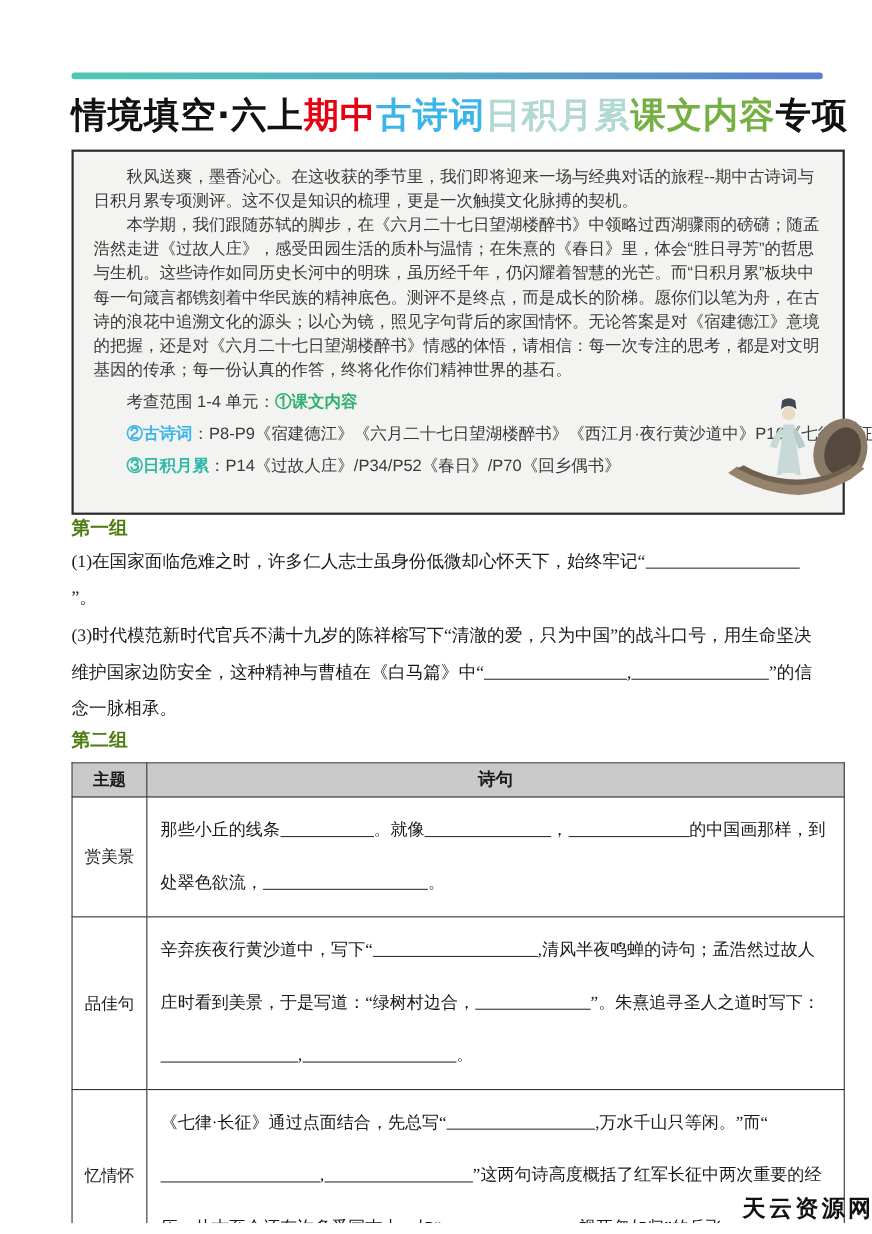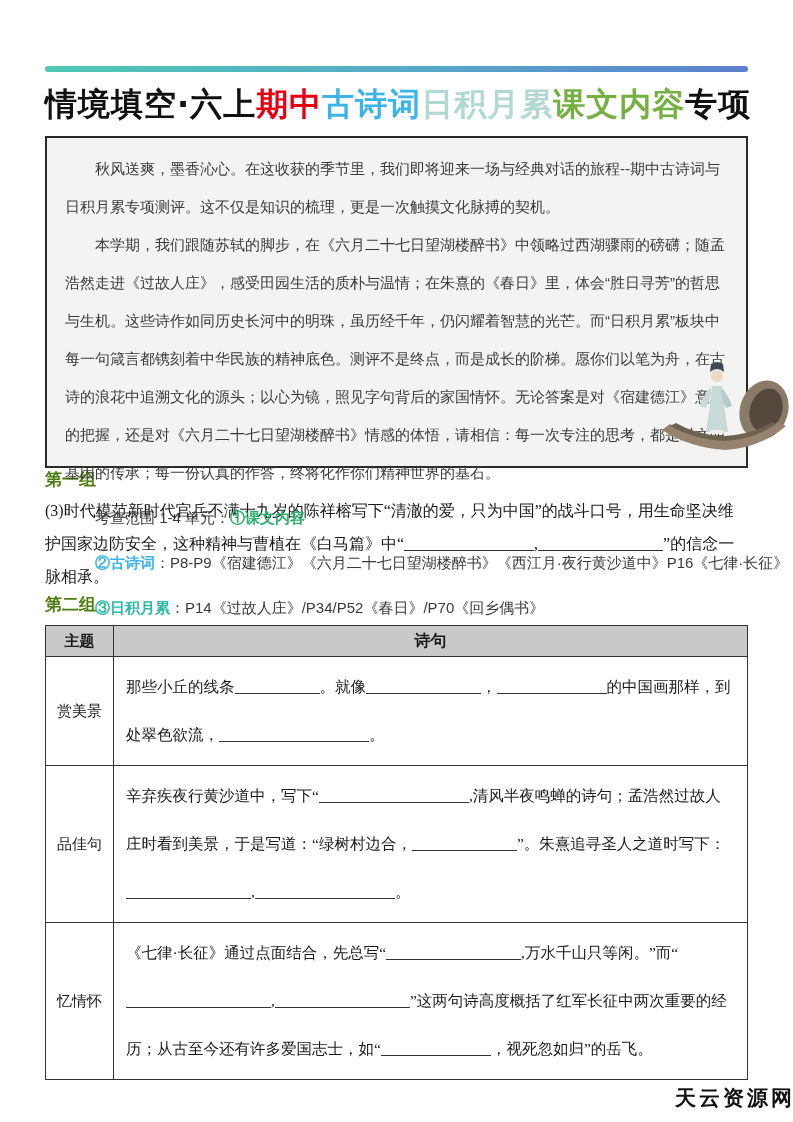--- a/index.html
+++ b/index.html
@@ -1,40 +1,40 @@
 <!DOCTYPE html>
 <html><head>
 <meta charset="utf-8">
 <style>
   * { margin:0; padding:0; box-sizing:border-box; }
   html,body { background:#ffffff; }
   body { font-family:"Liberation Sans", sans-serif; }
   .page {
     position:relative; width:793px; height:1112px; margin:0 auto;
-    background:#ffffff; overflow:hidden;
+    background:#ffffff; overflow:hidden;padding-left:20px;
   }
   .content { padding:0 45px; }
 
   .top-bar {
     margin-top:66px; height:6px; border-radius:3px;
     background:linear-gradient(90deg,#4fc8b4 0%,#57a8c8 55%,#5b7fd0 100%);
   }
 
   .doc-title {
     margin-top:12px; text-align:center;
     font-family:"DejaVu Sans", sans-serif;
     font-size:32px; font-weight:900; letter-spacing:1px;
     line-height:40px; white-space:nowrap;
   }
 
   .intro-box {
     position:relative; margin-top:12px; width:703px; height:332px;
     border:2px solid #2a2a2a; background:#f3f4f1;
     padding:12px 18px 10px 18px;
-    font-size:15px; color:#3a3a3a; line-height:38px;
+    font-size:15px; color:#3a3a3a; line-height:22px;
   }
   .intro-box p { text-indent:2em; }
   .scope-line { margin-left:2em; margin-top:7px; white-space:nowrap; }
   .scope-line b { font-weight:bold; }
 
   .illustration {
     position:absolute; left:660px; top:348px; width:132px; height:120px;
     pointer-events:none;
   }
 
@@ -94,20 +94,21 @@
         <b style="color: rgb(59, 180, 231);">②古诗词</b><span>：P8-P9《宿建德江》《六月二十七日望湖楼醉书》《西江月·夜行黄沙道中》P16《七律·长征》</span>
       </div>
       <div class="scope-line">
         <b style="color: rgb(46, 184, 168);">③日积月累</b><span>：P14《过故人庄》/P34/P52《春日》/P70《回乡偶书》</span>
       </div>
     </div>
 
     <div class="group-heading">第一组</div>
 
     <div class="questions">
+      <div class="q">(1)在国家面临危难之时，许多仁人志士虽身份低微却心怀天下，始终牢记“<span class="blank" style="width: 140px;"></span>”。</div>
       <div class="q">(3)时代模范新时代官兵不满十九岁的陈祥榕写下“清澈的爱，只为中国”的战斗口号，用生命坚决维护国家边防安全，这种精神与曹植在《白马篇》中“<span class="blank" style="width: 130px;"></span>,<span class="blank" style="width: 125px;"></span>”的信念一脉相承。</div>
     </div>
 
     <div class="group-heading">第二组</div>
 
     <table class="quiz-table">
       <tbody>
           <tr>
         <th class="theme-col">主题</th>
         <th>诗句</th>

